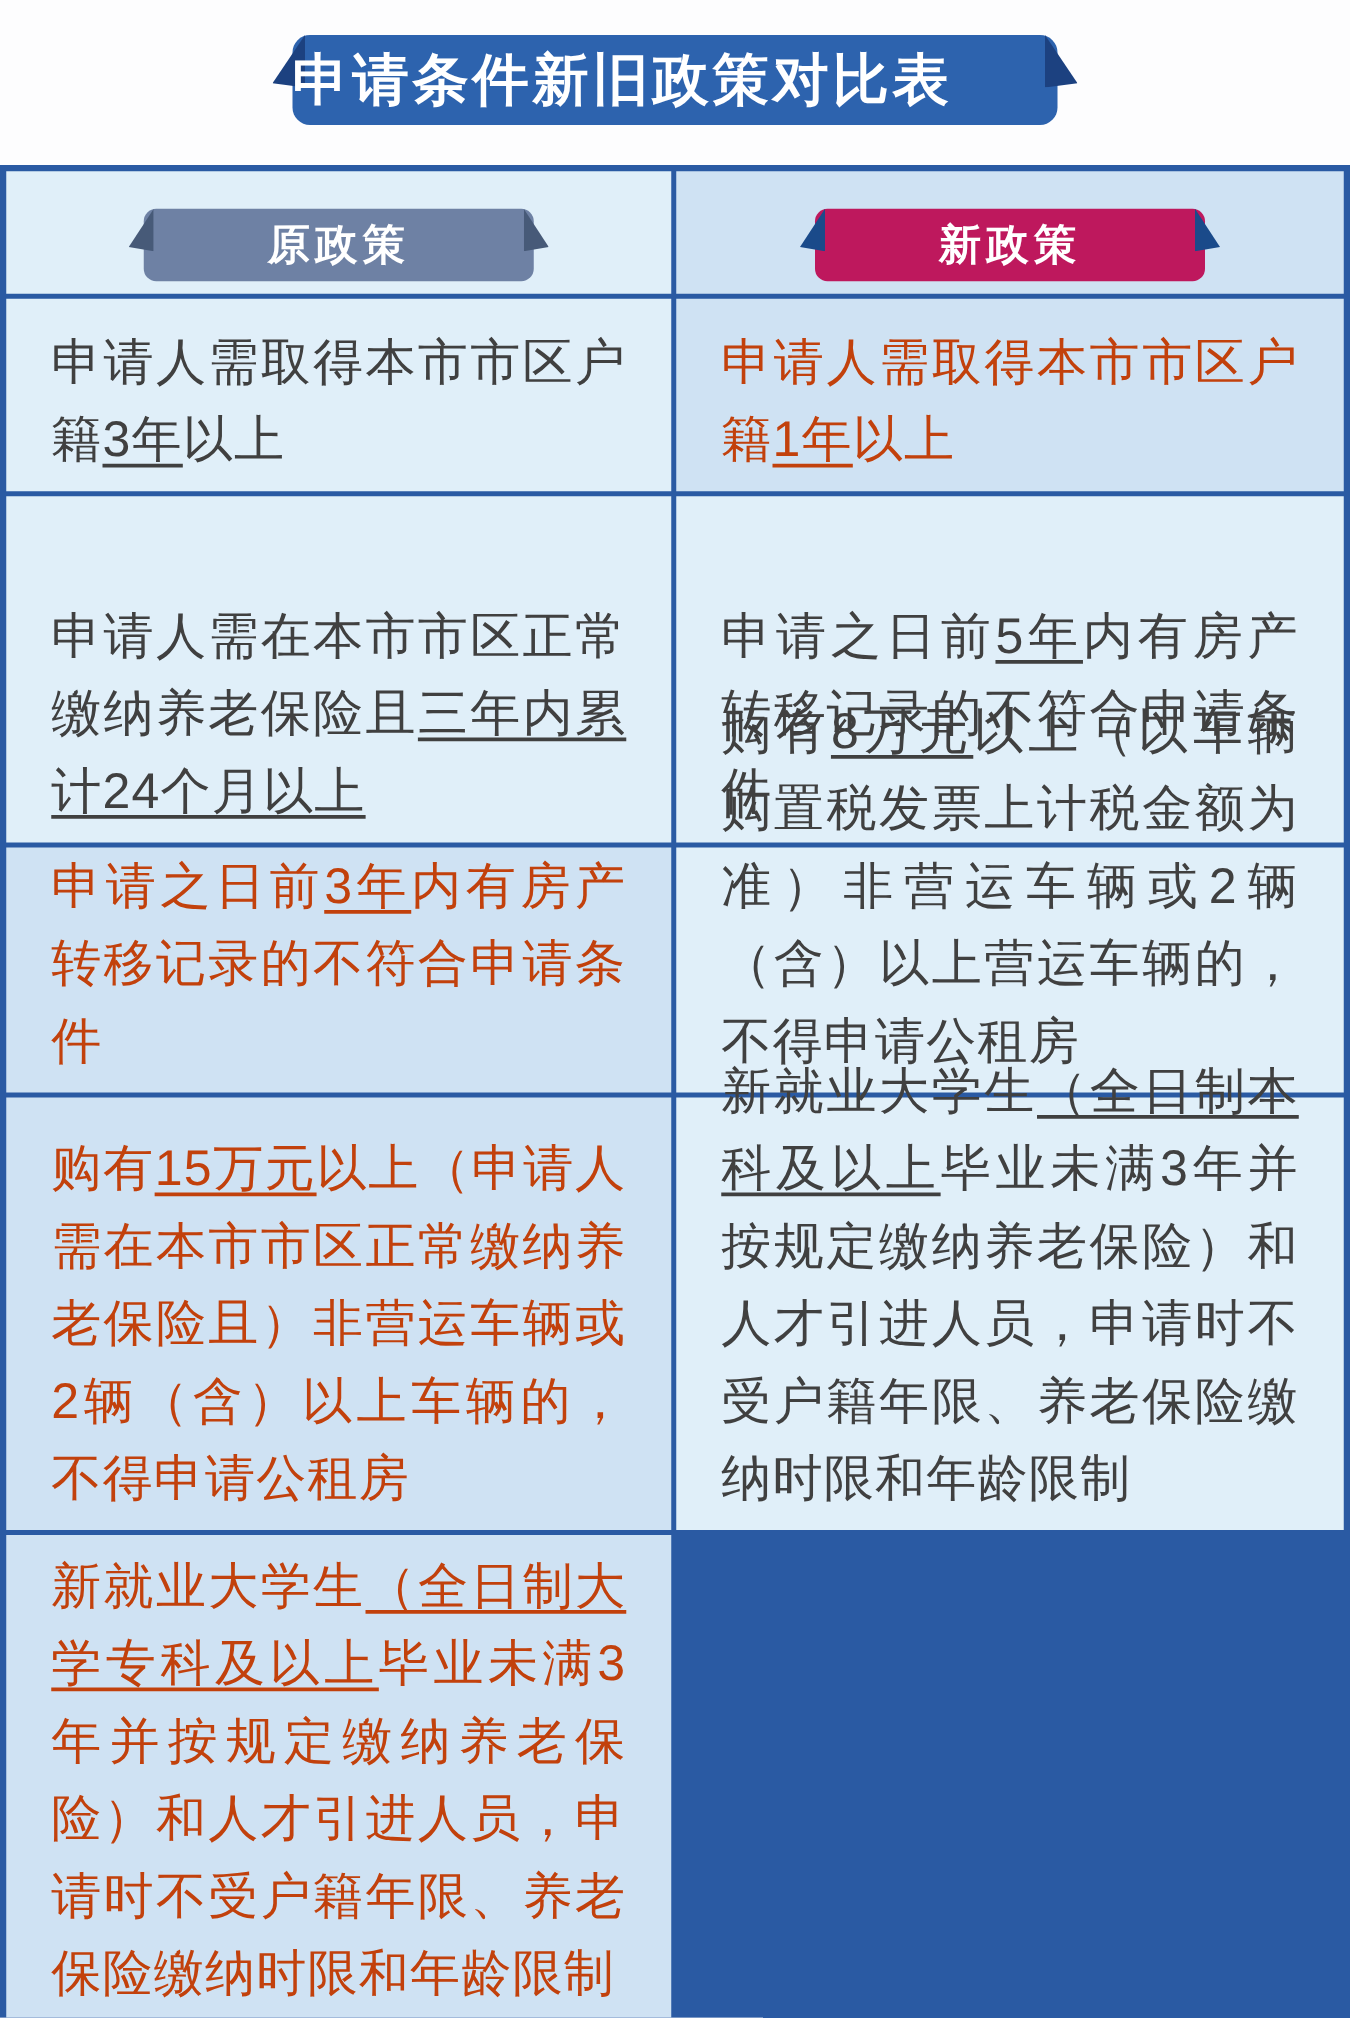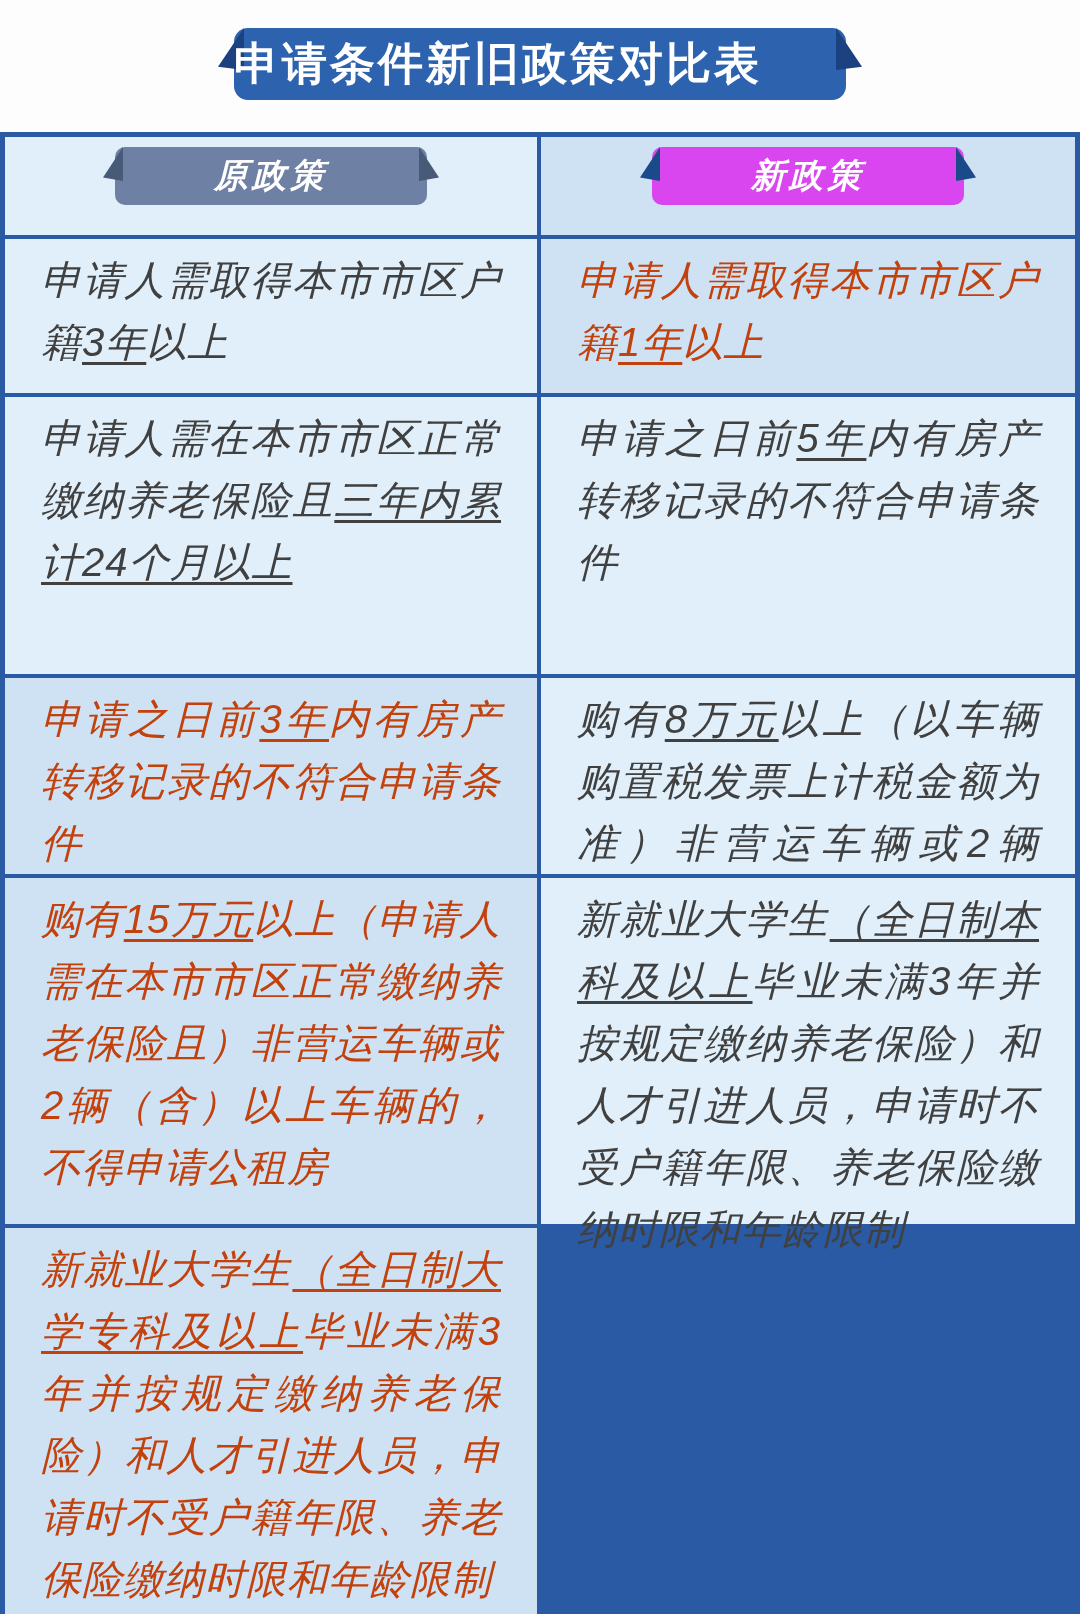--- a/index.html
+++ b/index.html
@@ -40,23 +40,22 @@
     position: absolute;
     left: 0; right: 0; top: 132px; bottom: 0;
     background: #2a5aa3;           
     padding: 5px;
     display: grid;
     grid-template-columns: 532px 1fr;
     grid-template-rows: 98px 154px 277px 196px 346px 1fr;
     gap: 4px;
   }
   .cell {
-    display: flex; align-items: flex-start;
+    display: flex; align-items: flex-end;
     padding: 10px 36px;
-    font-style: italic;
   }
   .cell.old { background: #e0eff9; }
   .cell.new { background: #cfe2f3; }
   .cell p {
     font-size: 40px;
     line-height: 1.55;
     letter-spacing: 1px;
     text-align: justify;
     width: 100%;
   }
@@ -77,21 +76,21 @@
     display: flex; align-items: center; justify-content: center;
   }
   .ribbon .fold {
     position: absolute; top: 0;
     width: 20px; height: 34px;
   }
   .ribbon .fold.left  { left: -12px;  clip-path: polygon(100% 0, 100% 100%, 0 90%); }
   .ribbon .fold.right { right: -12px; clip-path: polygon(0 0, 0 100%, 100% 90%); }
   .ribbon.gray { background: #6e81a4; }
   .ribbon.gray .fold { background: #475a78; }
-  .ribbon.blue { background: #d946ef; }
+  .ribbon.blue { background: #be185d; }
   .ribbon.blue .fold { background: #1a4a8a; }
   .ribbon .ribbon-label {
     color: #ffffff; font-size: 34px; font-weight: bold;
     letter-spacing: 4px; position: relative; z-index: 2;
   }
 </style>
 </head>
 <body>
 
 <div class="title-banner">

